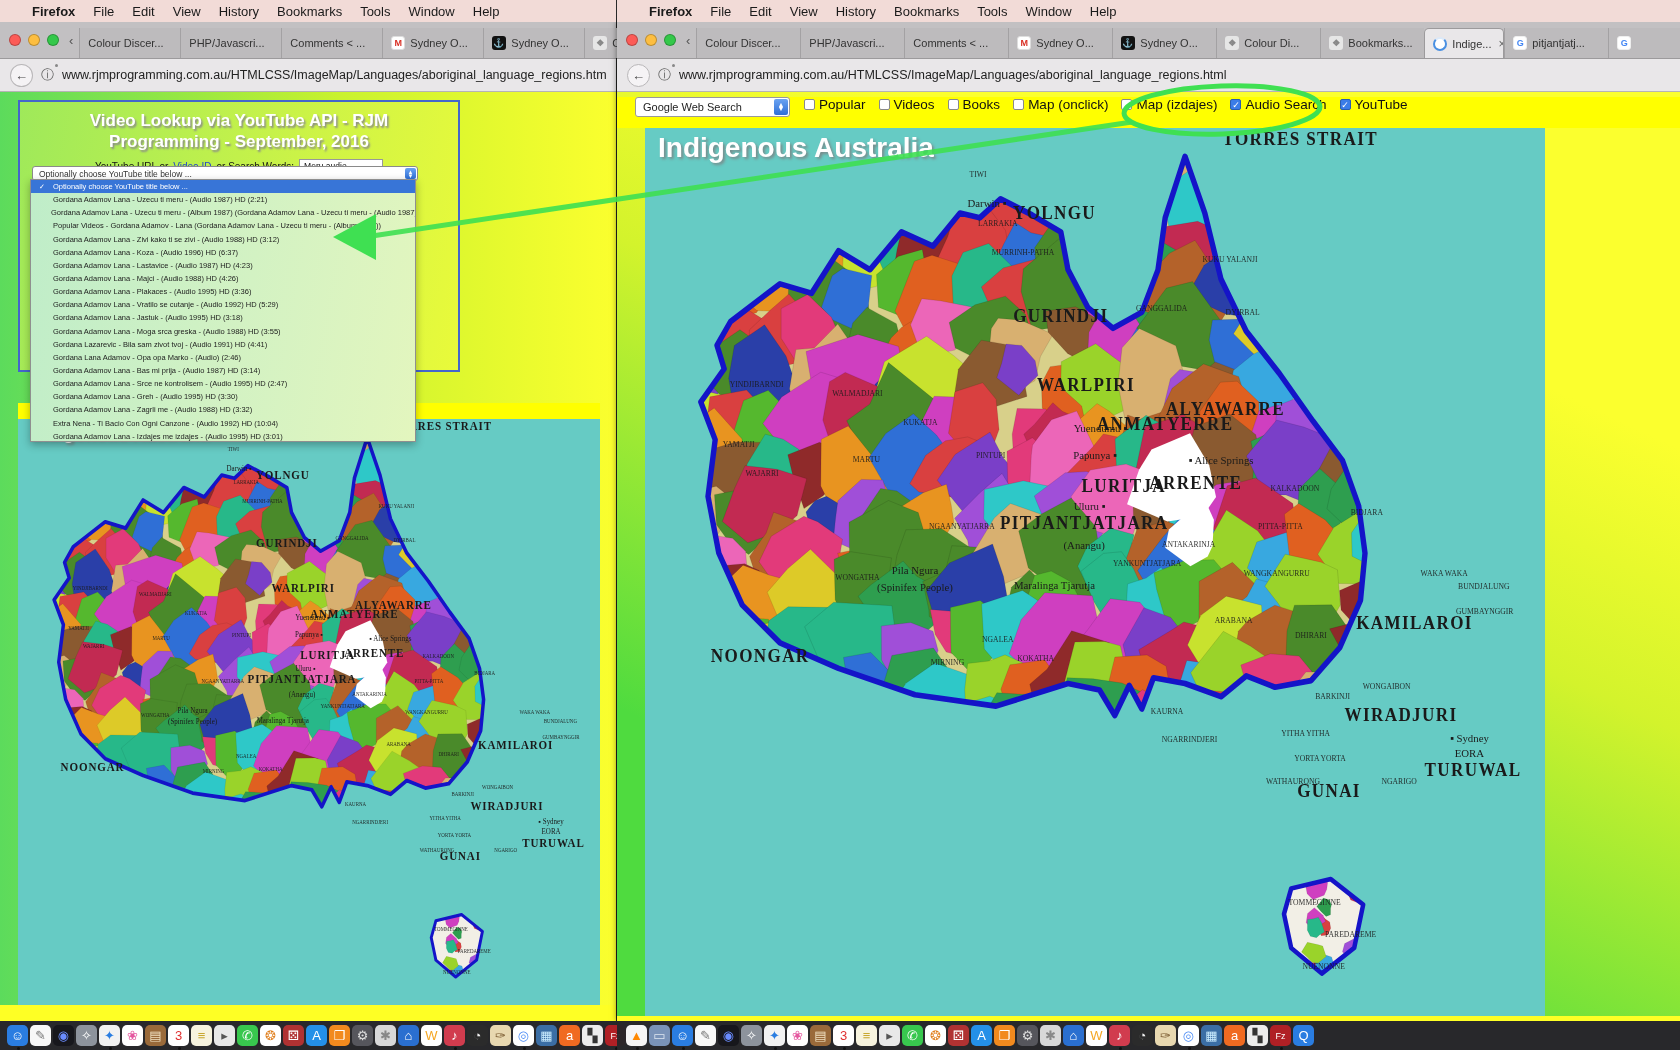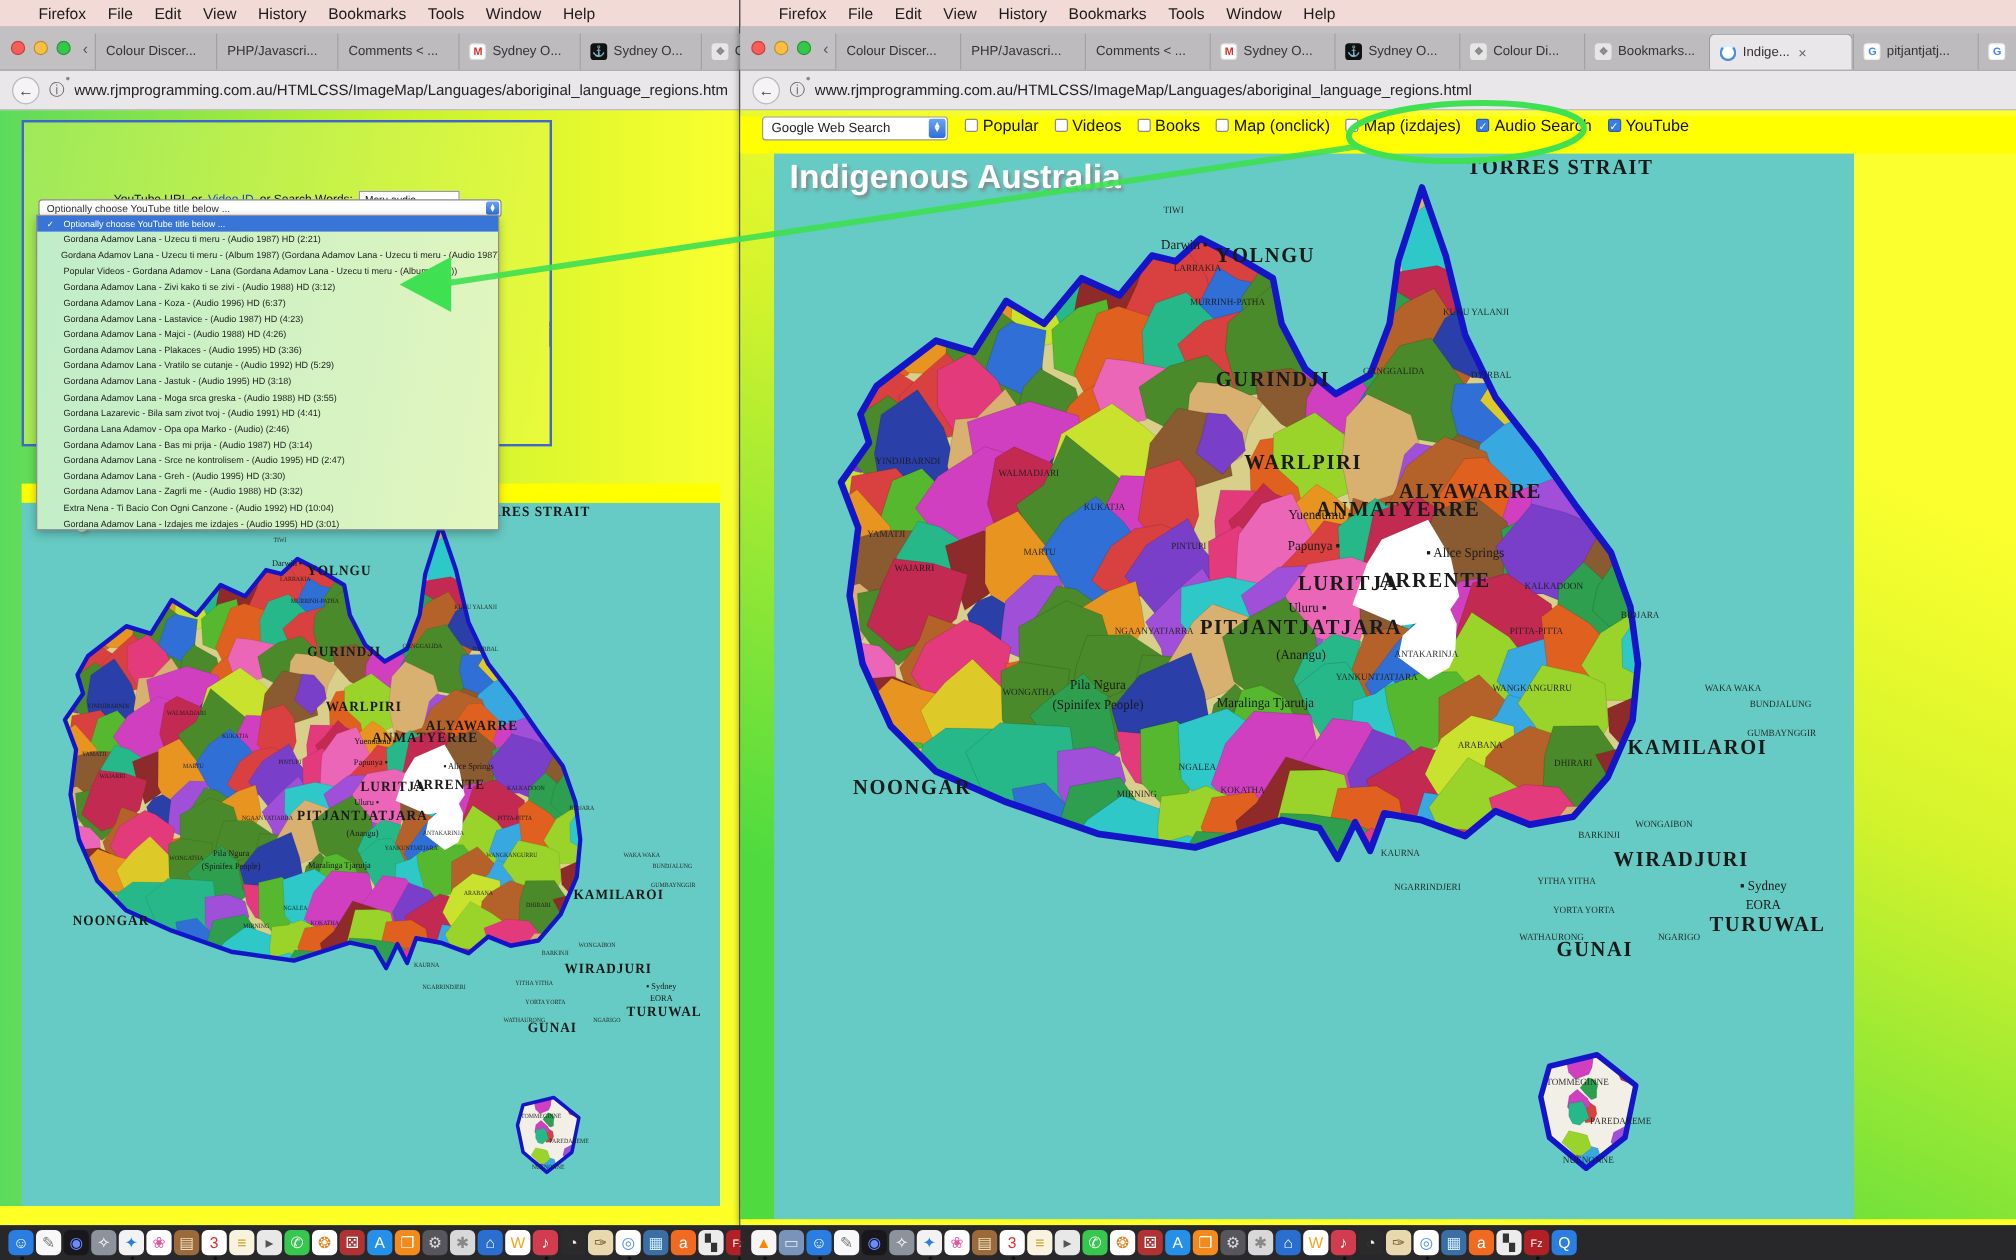--- a/index.html
+++ b/index.html
@@ -4,21 +4,21 @@
 <style>
   html,body{margin:0;padding:0;background:#000;}
   *{box-sizing:border-box;font-family:"Liberation Sans",sans-serif;}
   #desktop{position:relative;width:1680px;height:1050px;overflow:hidden;background:#555;}
   .screen{position:absolute;top:0;height:1050px;}
   #screen-left{left:0;width:617px;border-right:1px solid #2a2a2a;}
   #screen-right{left:617px;width:1063px;}
   
   .menubar{position:absolute;top:0;left:0;right:0;height:22px;background:#f2dbd7;display:flex;align-items:center;gap:18px;padding:0 14px;font-size:13px;color:#1a1a1a;z-index:5;}
   .menubar .apple{font-size:14px;}
-  .menubar .appname{font-weight:normal;}
+  .menubar .appname{font-weight:bold;}
   
   .window{position:absolute;left:0;right:0;top:22px;bottom:29px;background:#cecccc;box-shadow:0 0 6px rgba(0,0,0,.5);}
   .tabbar{position:absolute;top:0;left:0;right:0;height:37px;background:#c2c0c2;border-bottom:1px solid #9c9a9c;display:flex;align-items:flex-end;}
   .lights{display:flex;gap:7px;align-items:center;padding:0 8px 12px 9px;}
   .light{width:12px;height:12px;border-radius:50%;border:.5px solid rgba(0,0,0,.25);}
   .l-red{background:#fc5b57}.l-yel{background:#fdbe41}.l-grn{background:#34c84a}
   .tab-scroll{font-size:13px;color:#555;padding:0 6px 10px 2px;}
   .tab{height:30px;min-width:0;flex:0 0 auto;display:flex;align-items:center;gap:5px;padding:0 8px;background:#bdbbbd;border-left:1px solid #a3a1a3;font-size:11px;color:#333;white-space:nowrap;overflow:hidden;}
   .tab.active{background:#e9e7e9;border-top-left-radius:5px;border-top-right-radius:5px;border:1px solid #9c9a9c;border-bottom:none;}
   .tico{width:14px;height:14px;border-radius:3px;display:flex;align-items:center;justify-content:center;font-size:9px;font-weight:bold;flex:0 0 auto;}
@@ -145,20 +145,21 @@
   </div>
           </div>
       </div>
       <div class="urlbar">
         <span class="backbtn">←</span>
         <span class="infoicon">ⓘ<i></i></span>
         <span class="urltext">www.rjmprogramming.com.au/HTMLCSS/ImageMap/Languages/aboriginal_language_regions.html</span>
       </div>
       <div class="content" id="page-left">
         <div class="vpanel">
+          <div class="vtitle">Video Lookup via YouTube API - RJM Programming - September, 2016</div>
           <div class="vsearchrow">
             <span>YouTube URL or </span>
               <a>Video ID</a>
               <span> or Search Words:</span>
             <span class="vinput">Meru  audio</span>
           </div>
           <div class="vselect">
             <span>Optionally choose YouTube title below ...</span>
             <span class="vstep">▲<br>▼</span>
           </div>
@@ -723,21 +724,21 @@
             <div class="tab" style="width: 104px;">
     <span class="tico gray">❖</span>
     <span class="tlabel">Colour Di...</span>
 
   </div>
             <div class="tab" style="width: 104px;">
     <span class="tico gray">❖</span>
     <span class="tlabel">Bookmarks...</span>
 
   </div>
-            <div class="tab active" style="width: 120px;">
+            <div class="tab active" style="width: 80px;">
     <span class="tico spinner"></span>
     <span class="tlabel">Indige...</span>
     <span class="tclose" style="display: inline;">×</span>
   </div>
             <div class="tab" style="width: 104px;">
     <span class="tico g">G</span>
     <span class="tlabel">pitjantjatj...</span>
 
   </div>
             <div class="tab" style="width: 104px;">

